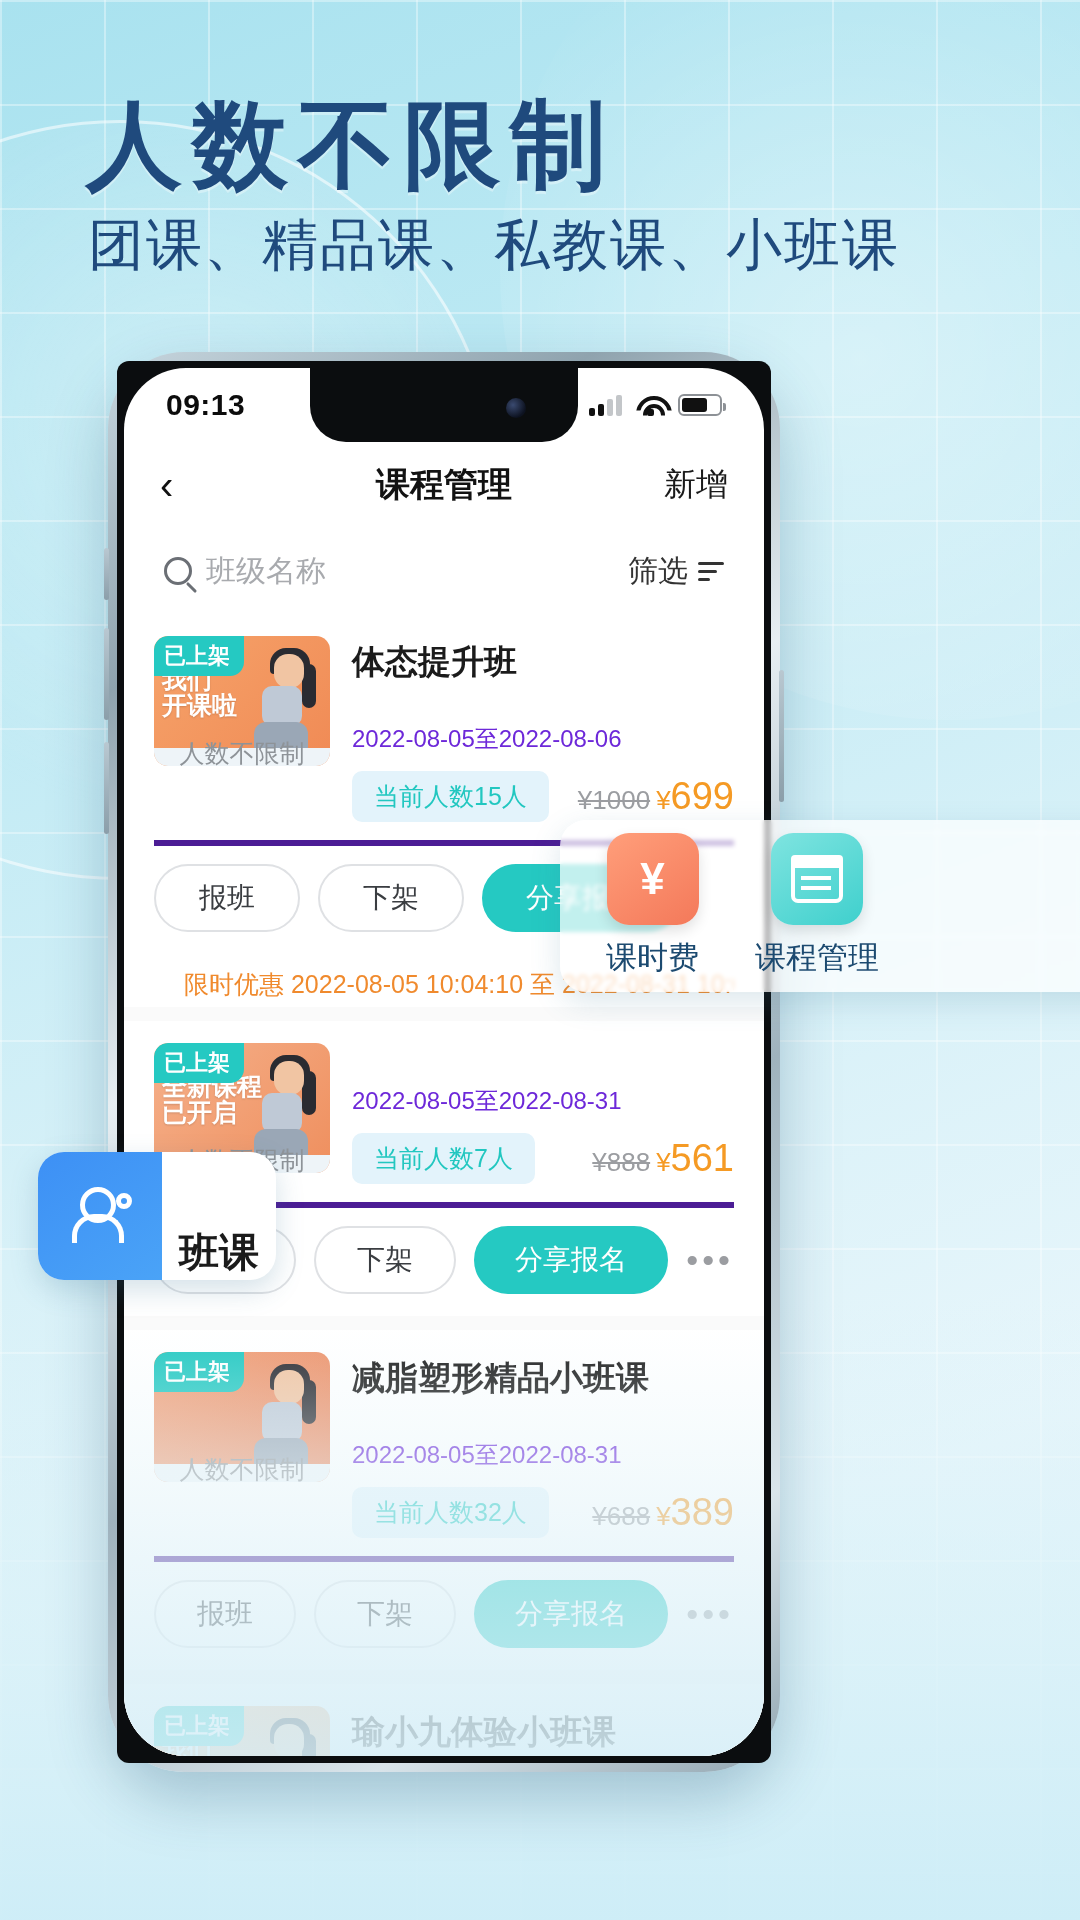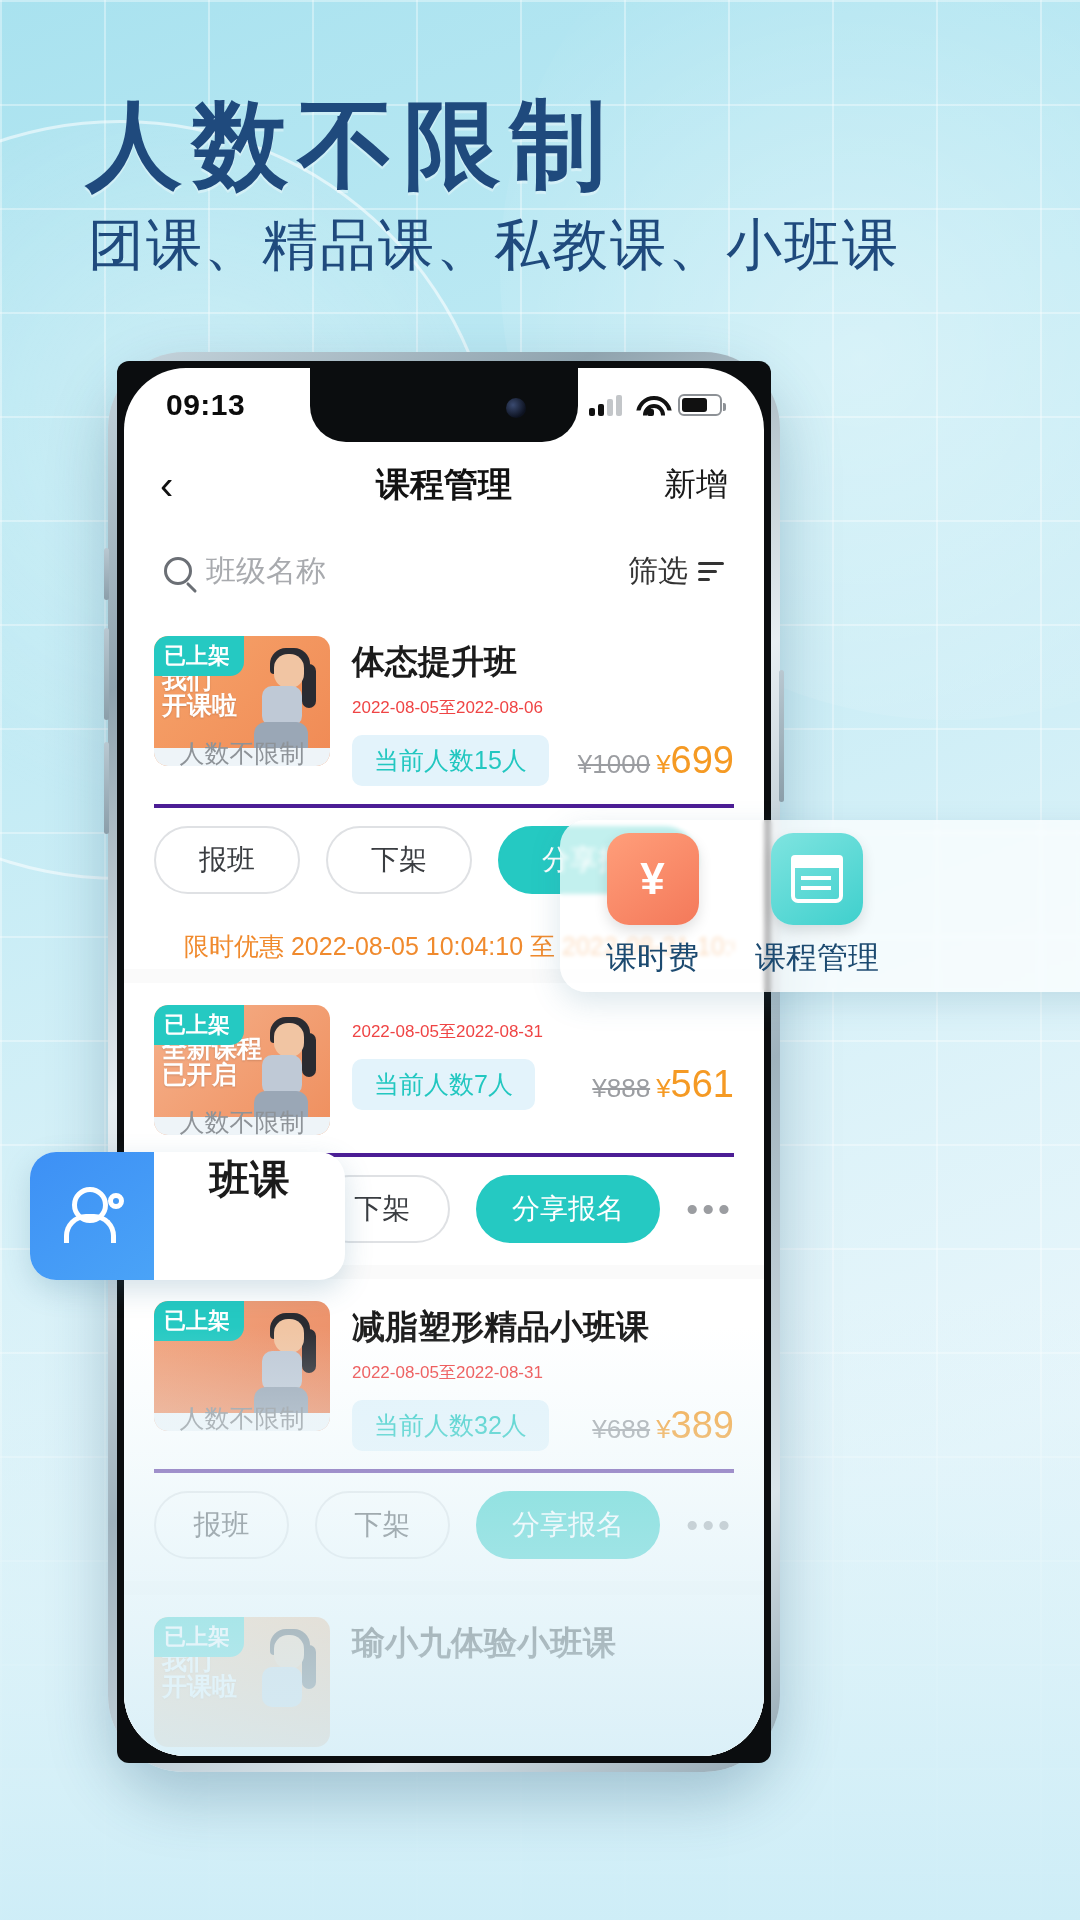--- a/index.html
+++ b/index.html
@@ -205,34 +205,34 @@
     font-size:25px; font-weight:800; color:#fff; line-height:1.05;
     text-shadow:0 1px 2px rgba(0,0,0,.15);
   }
   .thumb-foot {
     position:absolute; left:0; right:0; bottom:-4px; text-align:center;
     font-size:25px; color:#8e9398; z-index:2;
   }
 
   .c-info { flex:1; min-width:0; padding-top:4px; }
   .c-name { font-size:33px; font-weight:700; color:#1b1b1b; }
-  .c-date { margin-top:11px; font-size:17px; color:#ef4444; }
+  .c-date { margin-top:38px; font-size:24px; color:#6d28d9; }
   .c-row { margin-top:16px; display:flex; align-items:center; }
   .pill {
     background:#e3f3fb; color:#22c7c0; font-size:25px;
     padding:9px 22px; border-radius:10px;
   }
   .price { margin-left:auto; display:flex; align-items:baseline; gap:6px; }
   .price-old { font-size:26px; color:#9b9da1; text-decoration:line-through; }
   .price-new { font-size:38px; color:#f59a24; font-weight:500; }
   .price-new small { font-size:26px; }
 
   .c-actions {
-    display:flex; align-items:center; gap:26px;
-    padding:18px 0 22px; border-top:4px solid #4c1d95;
+    display:flex; align-items:center; gap:18px;
+    padding:18px 0 22px; border-top:6px solid #4c1d95;
   }
   .btn {
     border:2px solid #dfe1e4; border-radius:38px;
     font-size:28px; color:#3a3d41;
     padding:13px 0; width:146px; text-align:center; background:#fff;
   }
   .btn.primary {
     background:#25c9c2; border-color:#25c9c2; color:#fff; width:200px;
   }
   .dots { margin-left:auto; font-size:34px; color:#9b9da1; letter-spacing:4px; }
@@ -279,25 +279,25 @@
   .cal::before {
     content:""; position:absolute; left:-4px; right:-4px; top:-4px; height:13px;
     background:#fff; border-radius:4px 4px 0 0;
   }
   .cal span {
     position:absolute; left:6px; top:17px; width:30px; height:4px;
     background:#fff; box-shadow:0 10px 0 #fff;
   }
 
   .badge-chip {
-    position:absolute; left:30px; top:1152px;
-    width:315px; height:128px; border-radius:26px;
+    position:absolute; left:38px; top:1152px;
+    width:238px; height:128px; border-radius:26px;
     background:#fff;
     box-shadow:0 10px 28px rgba(60,120,150,.22);
-    display:flex; align-items:flex-start; z-index:21;
+    display:flex; align-items:flex-end; z-index:21;
     overflow:hidden;
   }
   .chip-ico {
     width:124px; height:128px; flex:none;
     background:linear-gradient(145deg,#3d90f5,#4aa3f7);
     display:flex; align-items:center; justify-content:center;
   }
   .chip-people { position:relative; width:60px; height:58px; }
   .chip-people::before {
     content:""; position:absolute; left:10px; top:0; width:26px; height:26px;

